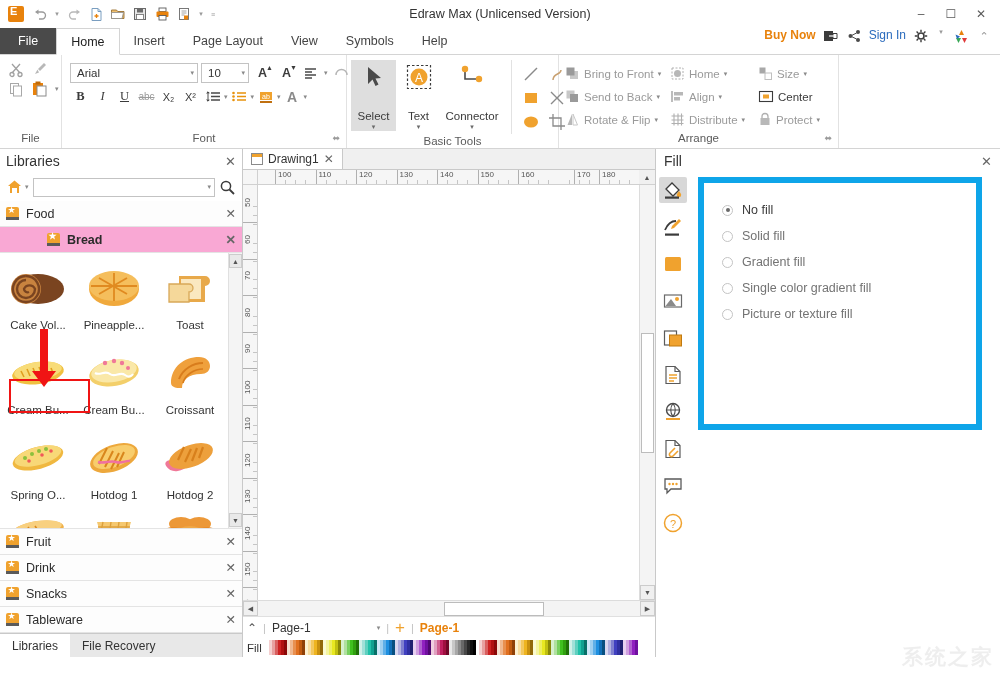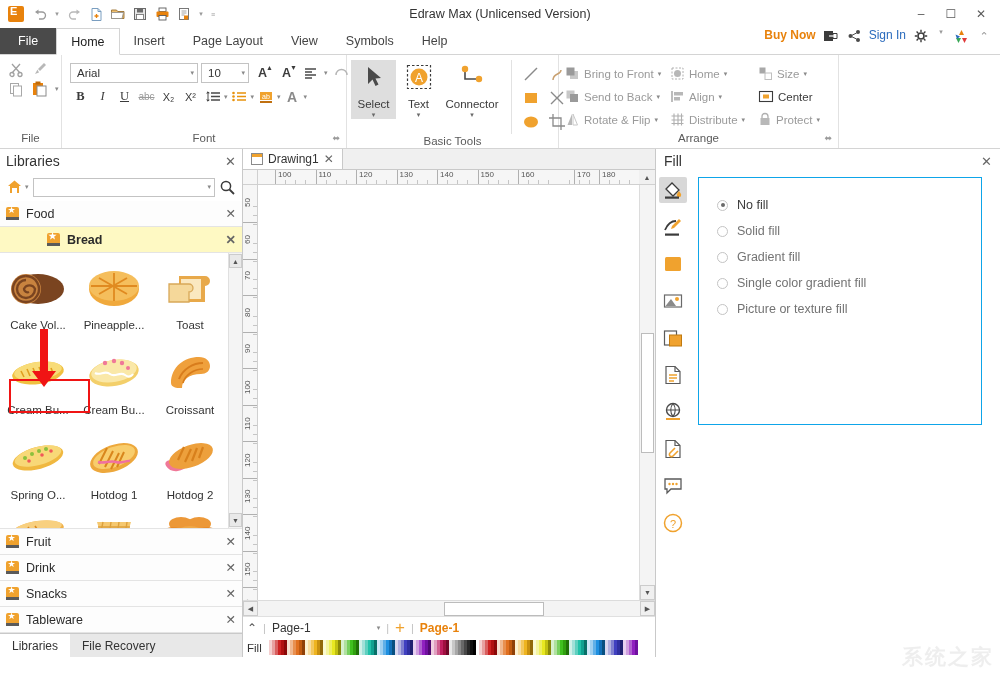--- a/index.html
+++ b/index.html
@@ -116,21 +116,21 @@
 
   
   .g-basic { width: 212px; }
   .bt-wrap { display: flex; align-items: flex-start; padding-top: 2px; }
   .bt {
     width: 45px; display: flex; flex-direction: column; align-items: center;
     padding: 2px 0 0 0;
   }
   .bt.sel { background: #dedede; }
   .bt-ico { height: 30px; display: flex; align-items: center; justify-content: center; }
-  .bt-lbl { font-size: 11.5px; color: #3b3b3b; margin-top: 6px; }
+  .bt-lbl { font-size: 11.5px; color: #3b3b3b; margin-top: 18px; }
   .bt-car { font-size: 7px; color: #6a6a6a; line-height: 8px; margin-top:1px;}
   .shape-grid {
     display: grid; grid-template-columns: 26px 26px; grid-template-rows: 24px 24px 24px;
     margin-left: 8px; padding-top: 2px; border-left: 1px solid #e2e2e2; padding-left: 6px;
   }
   .shape-cell { display: flex; align-items: center; justify-content: center; }
 
   
   .g-arrange { width: 280px; }
   .arr-grid { display: grid; grid-template-columns: 105px 88px 80px; padding-top: 4px; }
@@ -172,21 +172,21 @@
   .lib-input {
     flex: 1; height: 19px; border: 1px solid #c3c3c3; background: #fff;
     display: flex; align-items: center; padding: 0 3px;
   }
   .lib-input .ph { flex: 1; font-size: 11px; color: #bbb; }
   .cat-row {
     height: 26px; display: flex; align-items: center; gap: 7px;
     padding: 0 6px; border-bottom: 1px solid #e4e4e4;
     background: #fdfdfd; font-size: 12.5px; color: #2b2b2b;
   }
-  .cat-row.active { background: #fef9c3; font-weight: bold; padding-left: 47px; }
+  .cat-row.active { background: #f9a8d4; font-weight: bold; padding-left: 47px; }
   .cat-row .x { margin-left: auto; color: #666; }
   .cat-ic {
     width: 13px; height: 13px; background: #f0a22e; border-radius: 2px;
     position: relative; flex: 0 0 auto;
   }
   .cat-ic::after {
     content: "★"; position: absolute; left: 1.5px; top: -2px;
     color: #fff; font-size: 9px;
   }
   .cat-ic::before {
@@ -339,21 +339,21 @@
   .fill-icons {
     width: 34px; display: flex; flex-direction: column; align-items: center;
     gap: 11px; padding-top: 4px;
   }
   .fi {
     width: 28px; height: 26px; display: flex; align-items: center;
     justify-content: center; border-radius: 2px;
   }
   .fi.sel { background: #d8d8d8; }
   .fill-options {
-    margin: 4px 18px 0 8px; border: 1px solid #0ea5e9; flex: 1;
+    margin: 4px 18px 0 8px; border: 6px solid #0ea5e9; flex: 1;
     height: 186px; padding: 14px 0 0 18px;
   }
   .opt-row {
     display: flex; align-items: center; gap: 9px; height: 26px;
     font-size: 12.5px; color: #737373;
   }
   .opt-row.on { color: #3b3b3b; }
   .radio {
     width: 11px; height: 11px; border-radius: 50%; border: 1px solid #c4c4c4;
     background: #fff; position: relative; flex: 0 0 auto;

